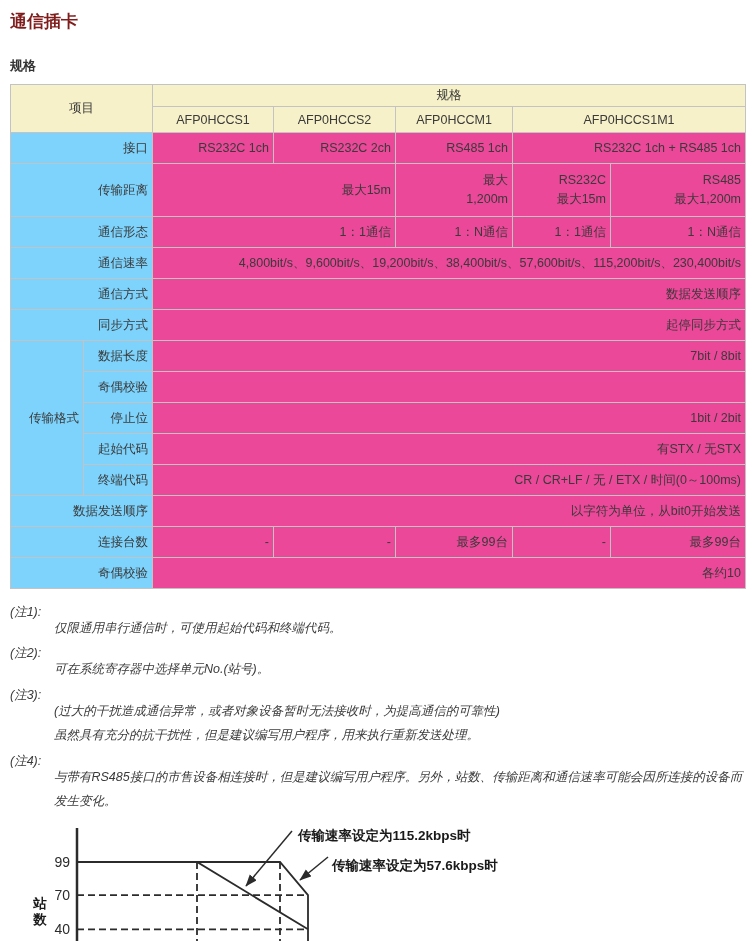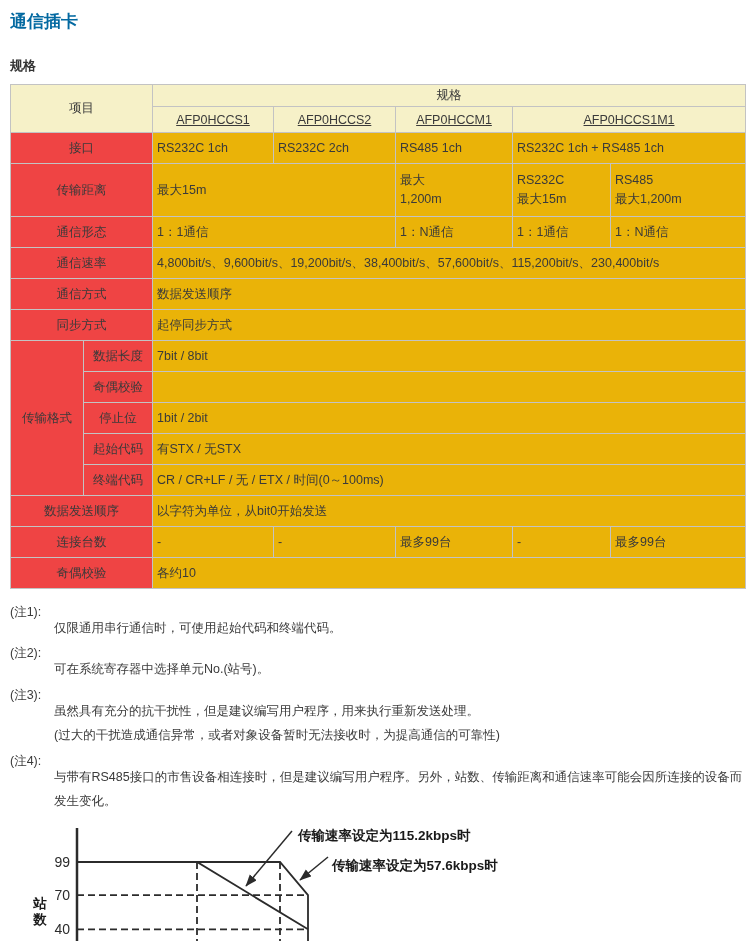--- a/index.html
+++ b/index.html
@@ -1,33 +1,33 @@
 <!DOCTYPE html>
 <html><head>
 <meta charset="utf-8">
 <style>
   html,body{margin:0;padding:0;background:#fff;}
   body{width:755px;height:941px;font-family:"Liberation Sans","DejaVu Sans",sans-serif;color:#3a3a3a;overflow:hidden;}
   .page{padding:8px 10px 0 10px;}
-  .title{font-size:17px;font-weight:bold;color:#0369a1;margin:2px 0 24px 0;}
+  .title{font-size:17px;font-weight:bold;color:#7f1d1d;margin:2px 0 24px 0;}
   .section{font-size:13px;font-weight:bold;color:#333;margin:0 0 9px 0;}
 
   table.spec{border-collapse:collapse;width:735px;table-layout:fixed;border:1px solid #9a9a9a;}
   table.spec th,table.spec td{border:1px solid #c3c3c3;font-size:12.5px;font-weight:normal;
     padding:2px 4px;vertical-align:middle;color:#3a3a3a;}
   th.hd{background:#f6f1c8;text-align:center;}
   tr.hr1 th{height:17px;}
-  tr.hr2 th{height:21px;text-decoration:underline;}
-  td.lb{background:#ef4444;text-align:center;height:26px;}
-  td.vl{background:#eab308;text-align:left;padding-left:10px;height:26px;}
+  tr.hr2 th{height:21px;}
+  td.lb{background:#7dd3fc;text-align:right;height:26px;}
+  td.vl{background:#ec4899;text-align:right;padding-left:10px;height:26px;}
   tr.tall td{height:48px;}
   .pre{white-space:pre-line;line-height:1.55;}
 
   .notes{margin-top:11px;}
-  .note{display:flex;line-height:1.95;font-size:12.5px;margin-bottom:1px;}
+  .note{display:flex;line-height:1.95;font-size:12.5px;margin-bottom:1px;font-style:italic;}
   .note-prefix{flex:0 0 40px;}
   .note-text{flex:1;padding-left:4px;margin-top:16px;}
 
   .chart-wrap{margin:6px 0 0 0;}
   svg{display:block;}
   svg text{font-family:"Liberation Sans","DejaVu Sans",sans-serif;}
   .axis{stroke:#2b2b2b;stroke-width:2.5;fill:none;}
   .curve{stroke:#2b2b2b;stroke-width:1.8;fill:none;}
   .dash{stroke:#2b2b2b;stroke-width:1.8;stroke-dasharray:7 4;fill:none;}
   .ann-line{stroke:#2b2b2b;stroke-width:1.5;fill:none;}
@@ -158,22 +158,22 @@
       </div>
       <div class="note">
         <span class="note-prefix">(注2):</span>
         <span class="note-text">
           <div>可在系统寄存器中选择单元No.(站号)。</div>
         </span>
       </div>
       <div class="note">
         <span class="note-prefix">(注3):</span>
         <span class="note-text">
+          <div>(过大的干扰造成通信异常，或者对象设备暂时无法接收时，为提高通信的可靠性)</div>
           <div>虽然具有充分的抗干扰性，但是建议编写用户程序，用来执行重新发送处理。</div>
-          <div>(过大的干扰造成通信异常，或者对象设备暂时无法接收时，为提高通信的可靠性)</div>
         </span>
       </div>
       <div class="note">
         <span class="note-prefix">(注4):</span>
         <span class="note-text">
           <div>与带有RS485接口的市售设备相连接时，但是建议编写用户程序。另外，站数、传输距离和通信速率可能会因所连接的设备而发生变化。</div>
         </span>
       </div>
     </div>
 

